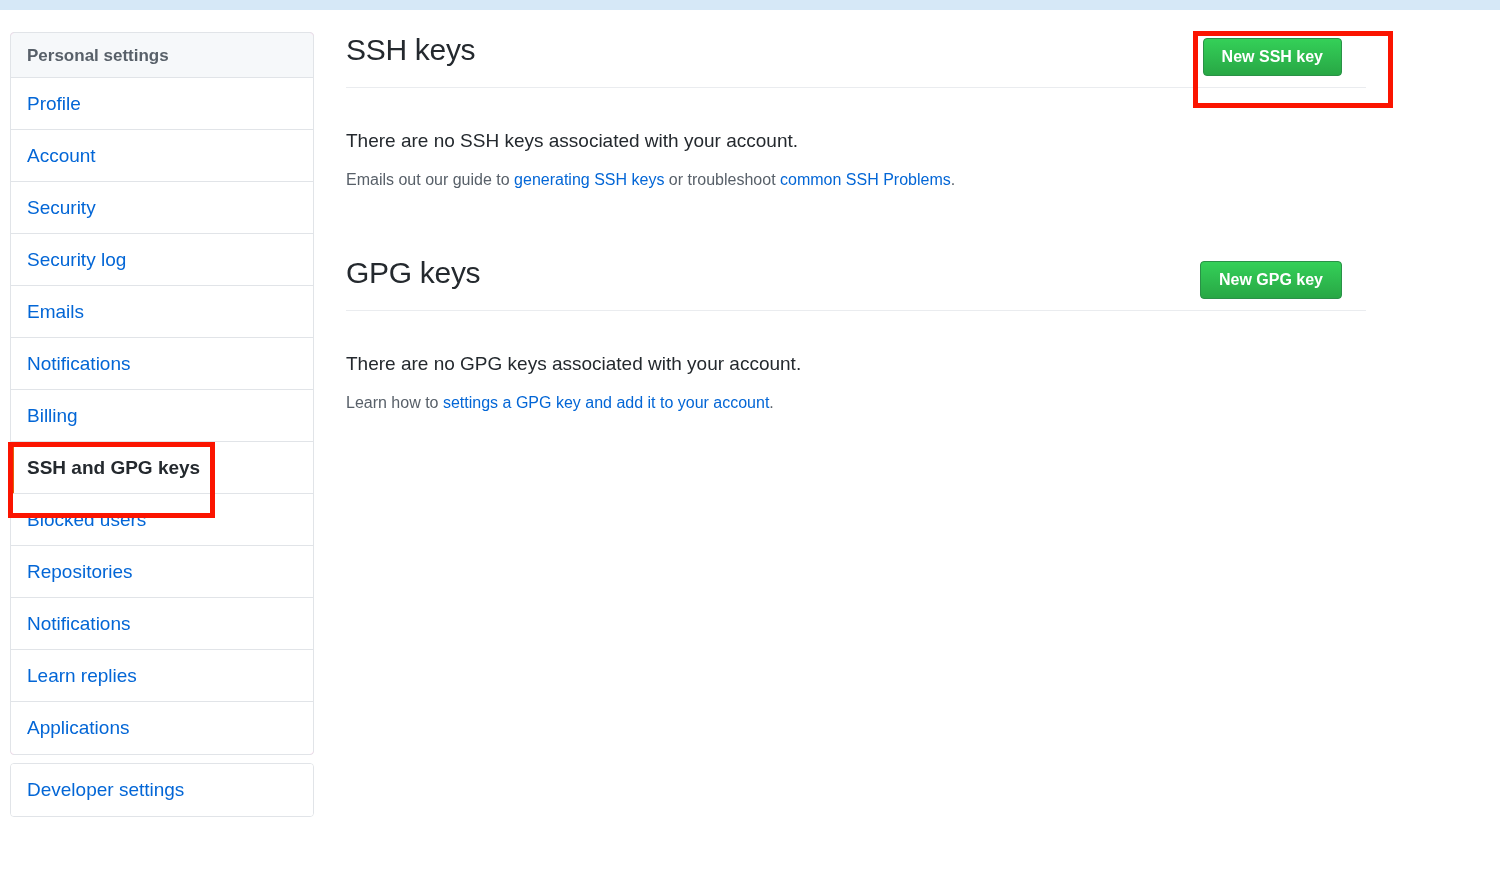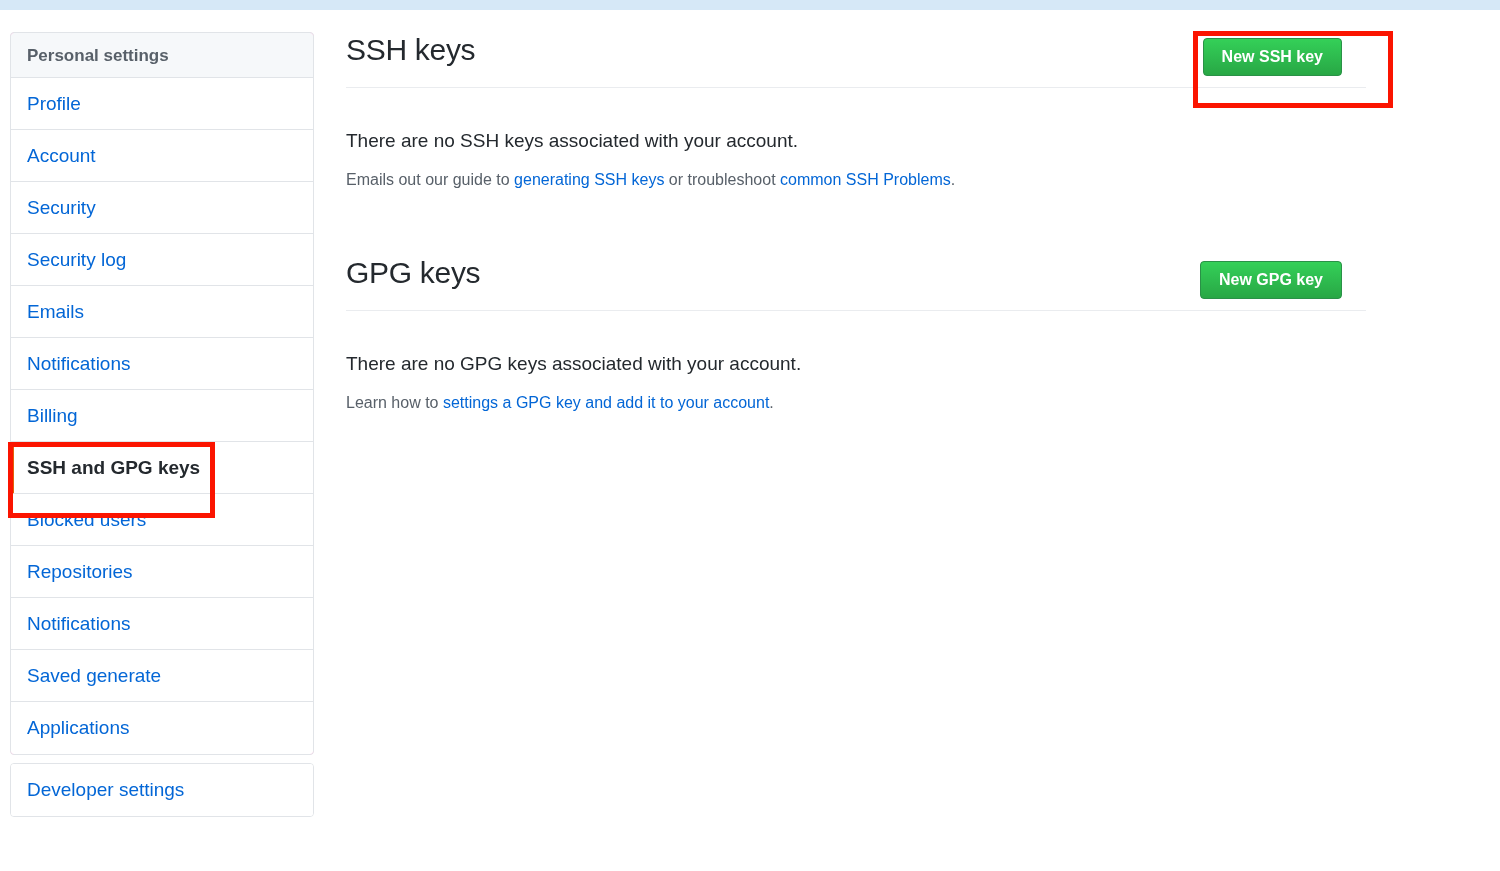--- a/index.html
+++ b/index.html
@@ -182,21 +182,21 @@
       <a class="nav-item">Account</a>
       <a class="nav-item">Security</a>
       <a class="nav-item">Security log</a>
       <a class="nav-item">Emails</a>
       <a class="nav-item">Notifications</a>
       <a class="nav-item">Billing</a>
       <a class="nav-item selected">SSH and GPG keys</a>
       <a class="nav-item">Blocked users</a>
       <a class="nav-item">Repositories</a>
       <a class="nav-item">Notifications</a>
-      <a class="nav-item">Saved generate</a>
+      <a class="nav-item">Learn replies</a>
       <a class="nav-item">Applications</a>
     </nav>
 
     <nav id="developer-nav">
       <a class="nav-item">Developer settings</a>
     </nav>
 
   </div>
 
   <div id="content">

